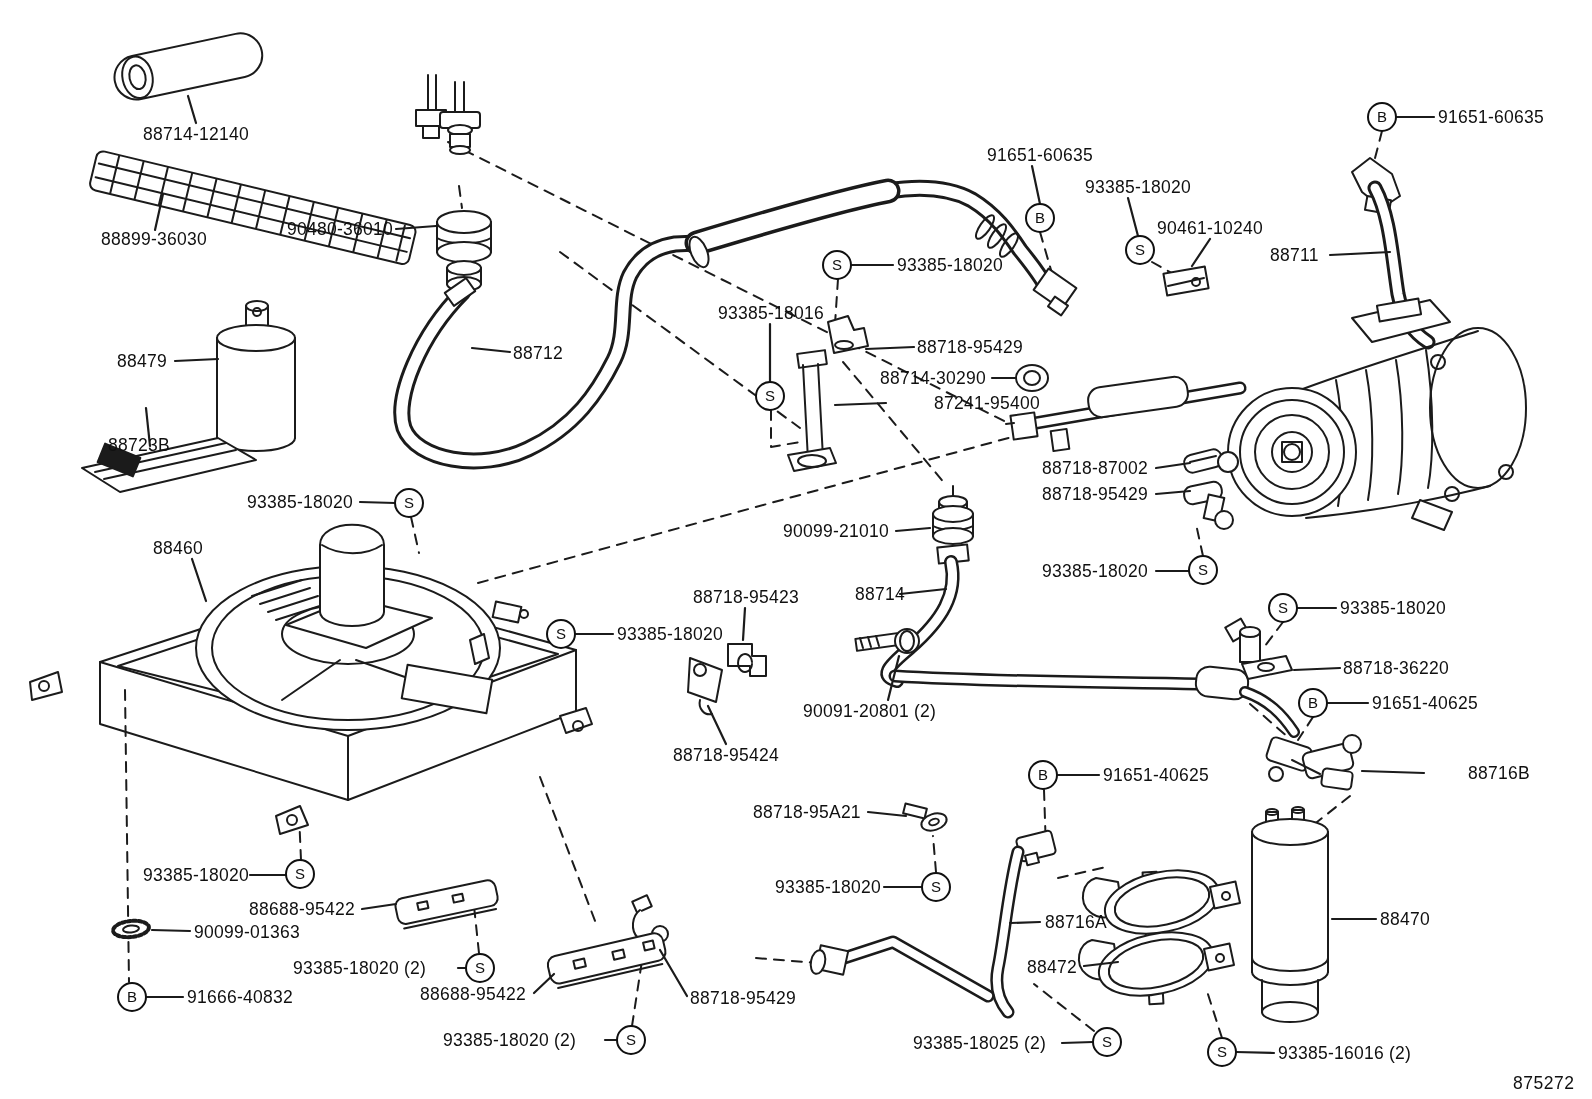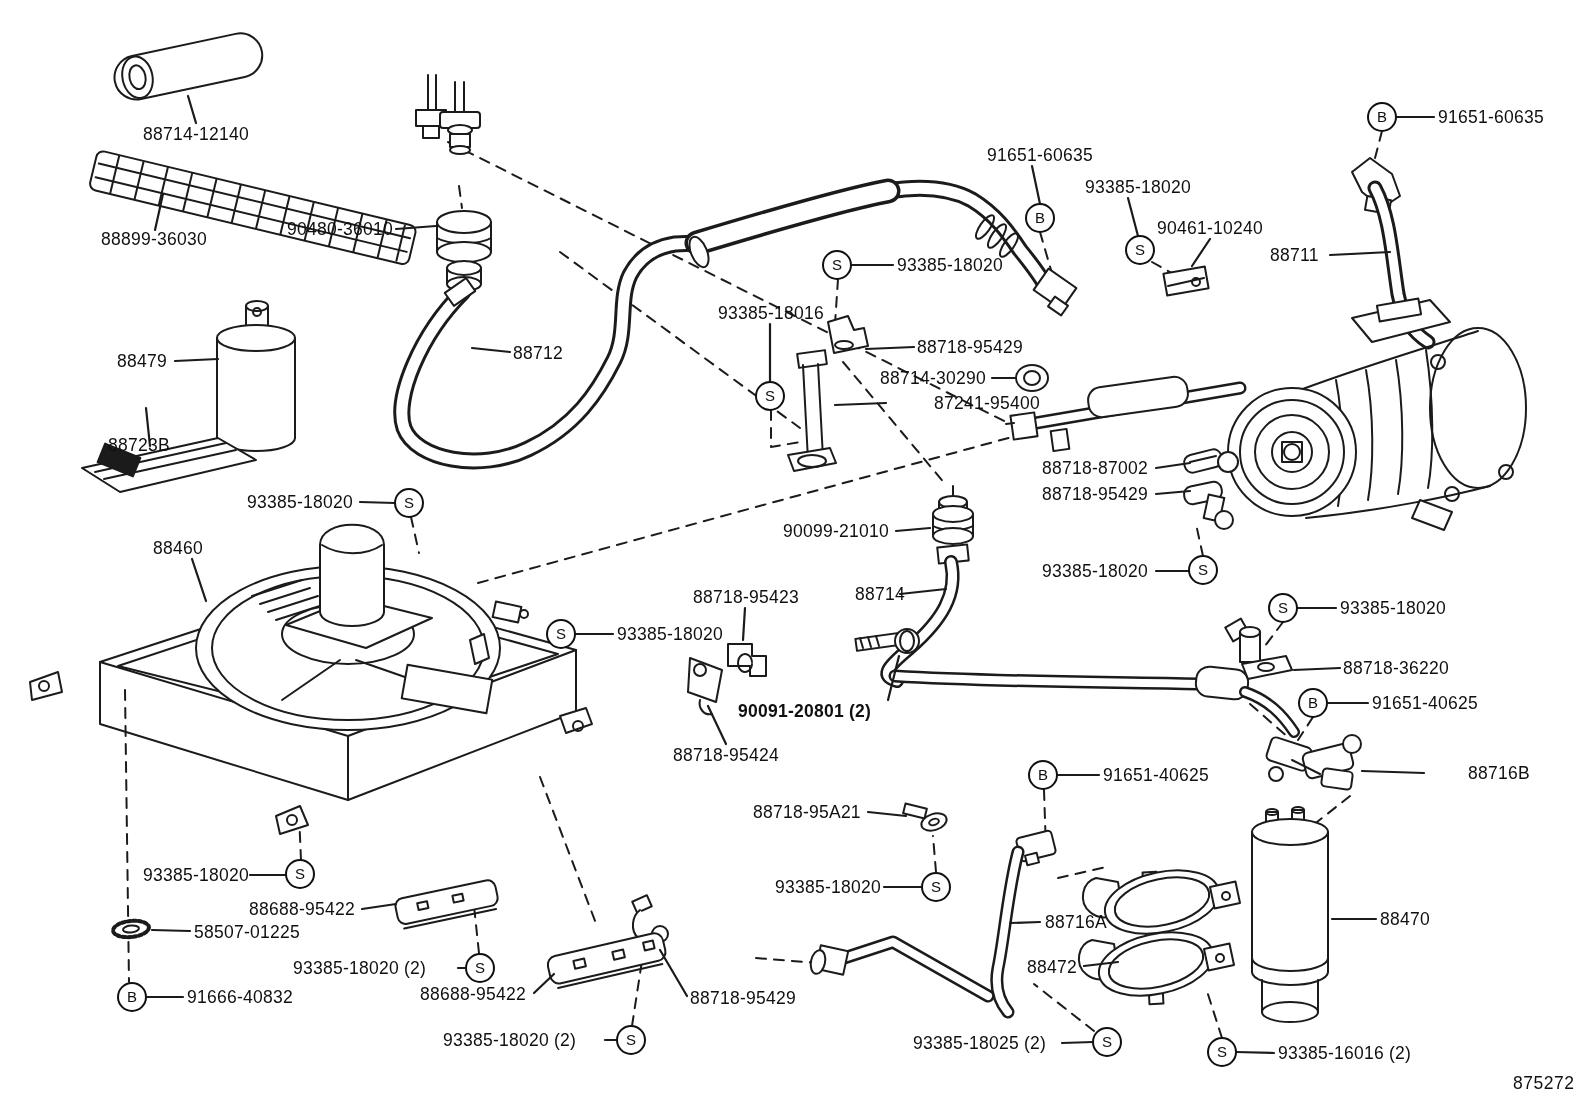--- a/index.html
+++ b/index.html
@@ -401,34 +401,34 @@
       <div class="part-label" style="left: 1157px; top: 228px; text-align: center;">90461-10240</div>
       <div class="part-label" style="left: 1270px; top: 255px;">88711</div>
       <div class="part-label" style="left: 1438px; top: 117px;">91651-60635</div>
       <div class="part-label" style="left: 1042px; top: 468px;">88718-87002</div>
       <div class="part-label" style="left: 1042px; top: 494px;">88718-95429</div>
       <div class="part-label" style="left: 1042px; top: 571px;">93385-18020</div>
       <div class="part-label" style="left: 783px; top: 531px;">90099-21010</div>
       <div class="part-label" style="left: 842px; top: 594px; margin-left: 13px;">88714</div>
       <div class="part-label" style="left: 693px; top: 597px;">88718-95423</div>
       <div class="part-label" style="left: 617px; top: 634px;">93385-18020</div>
-      <div class="part-label" style="left: 738px; top: 711px; font-weight: bold;">90091-20801 (2)</div>
+      <div class="part-label" style="left: 803px; top: 711px;">90091-20801 (2)</div>
       <div class="part-label" style="left: 673px; top: 755px;">88718-95424</div>
       <div class="part-label" style="left: 153px; top: 548px;">88460</div>
       <div class="part-label" style="left: 247px; top: 502px;">93385-18020</div>
       <div class="part-label" style="left: 1340px; top: 608px;">93385-18020</div>
       <div class="part-label" style="left: 1343px; top: 668px;">88718-36220</div>
       <div class="part-label" style="left: 1372px; top: 703px;">91651-40625</div>
       <div class="part-label" style="left: 1468px; top: 773px;">88716B</div>
       <div class="part-label" style="left: 1103px; top: 775px;">91651-40625</div>
       <div class="part-label" style="left: 753px; top: 812px;">88718-95A21</div>
       <div class="part-label" style="left: 775px; top: 887px;">93385-18020</div>
       <div class="part-label" style="left: 143px; top: 875px;">93385-18020</div>
       <div class="part-label" style="left: 249px; top: 909px;">88688-95422</div>
-      <div class="part-label" style="left: 194px; top: 932px;">58507-01225</div>
+      <div class="part-label" style="left: 194px; top: 932px;">90099-01363</div>
       <div class="part-label" style="left: 293px; top: 968px;">93385-18020 (2)</div>
       <div class="part-label" style="left: 187px; top: 997px;">91666-40832</div>
       <div class="part-label" style="left: 420px; top: 994px;">88688-95422</div>
       <div class="part-label" style="left: 690px; top: 998px;">88718-95429</div>
       <div class="part-label" style="left: 443px; top: 1040px;">93385-18020 (2)</div>
       <div class="part-label" style="left: 913px; top: 1043px;">93385-18025 (2)</div>
       <div class="part-label" style="left: 1045px; top: 922px;">88716A</div>
       <div class="part-label" style="left: 1027px; top: 967px;">88472</div>
       <div class="part-label" style="left: 1380px; top: 919px;">88470</div>
       <div class="part-label" style="left: 1278px; top: 1053px;">93385-16016 (2)</div>

